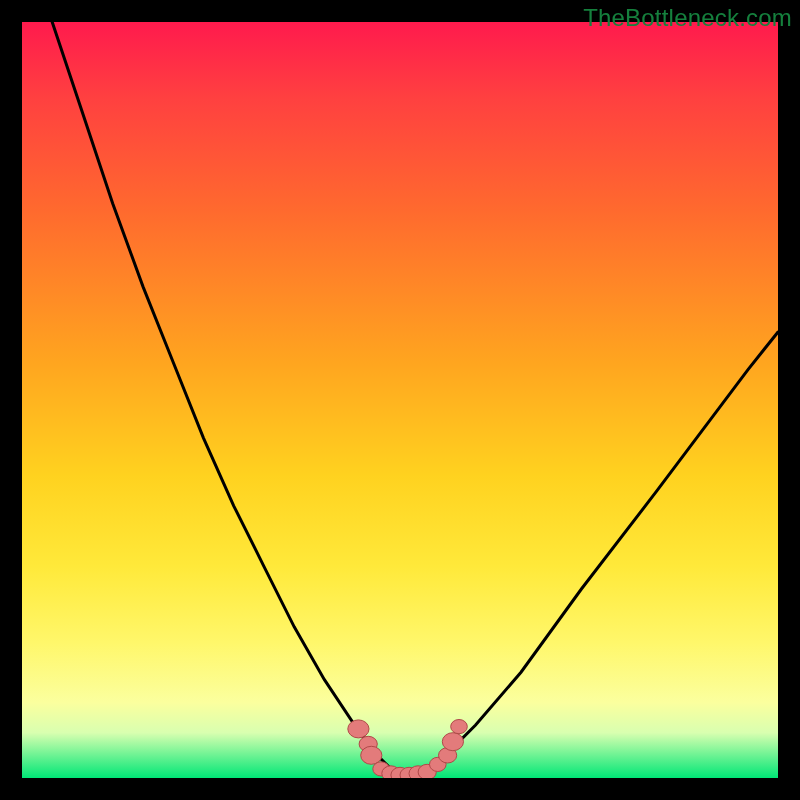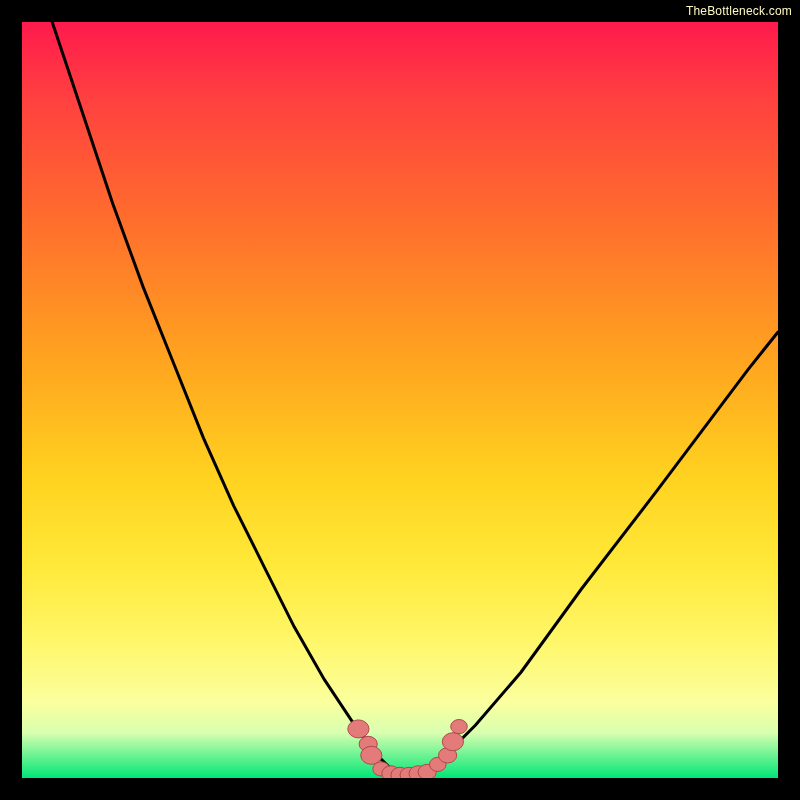--- a/index.html
+++ b/index.html
@@ -26,22 +26,22 @@
       #ffe93a 72%,
       #fff76a 82%,
       #fbff9e 90%,
       #d9ffb0 94%,
       #00e676 100%);
   }
   .watermark {
     position: absolute;
     top: 4px;
     right: 8px;
-    color: #fef9c3;
-    font-size: 12px;
+    color: #15803d;
+    font-size: 24px;
     font-weight: 500;
     letter-spacing: 0.2px;
     user-select: none;
   }
   svg.plot {
     position: absolute;
     left: 22px;
     top: 22px;
     width: 756px;
     height: 756px;

